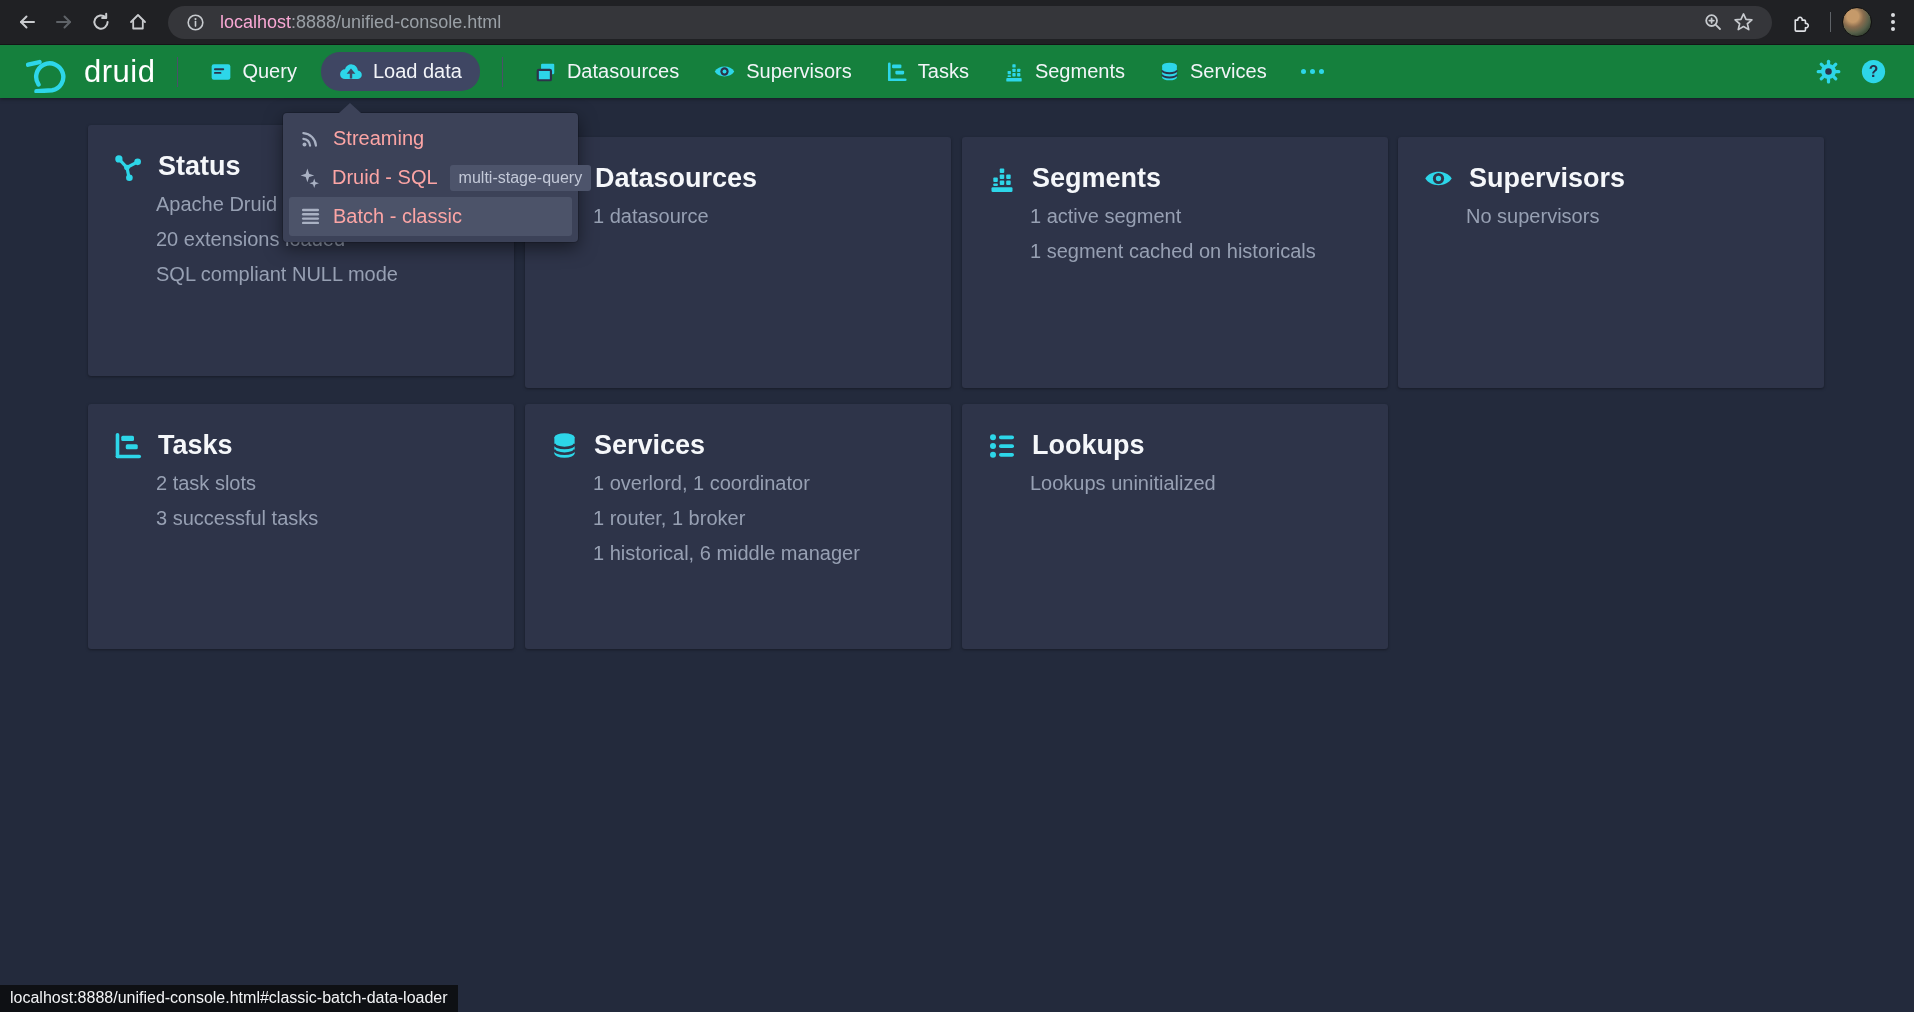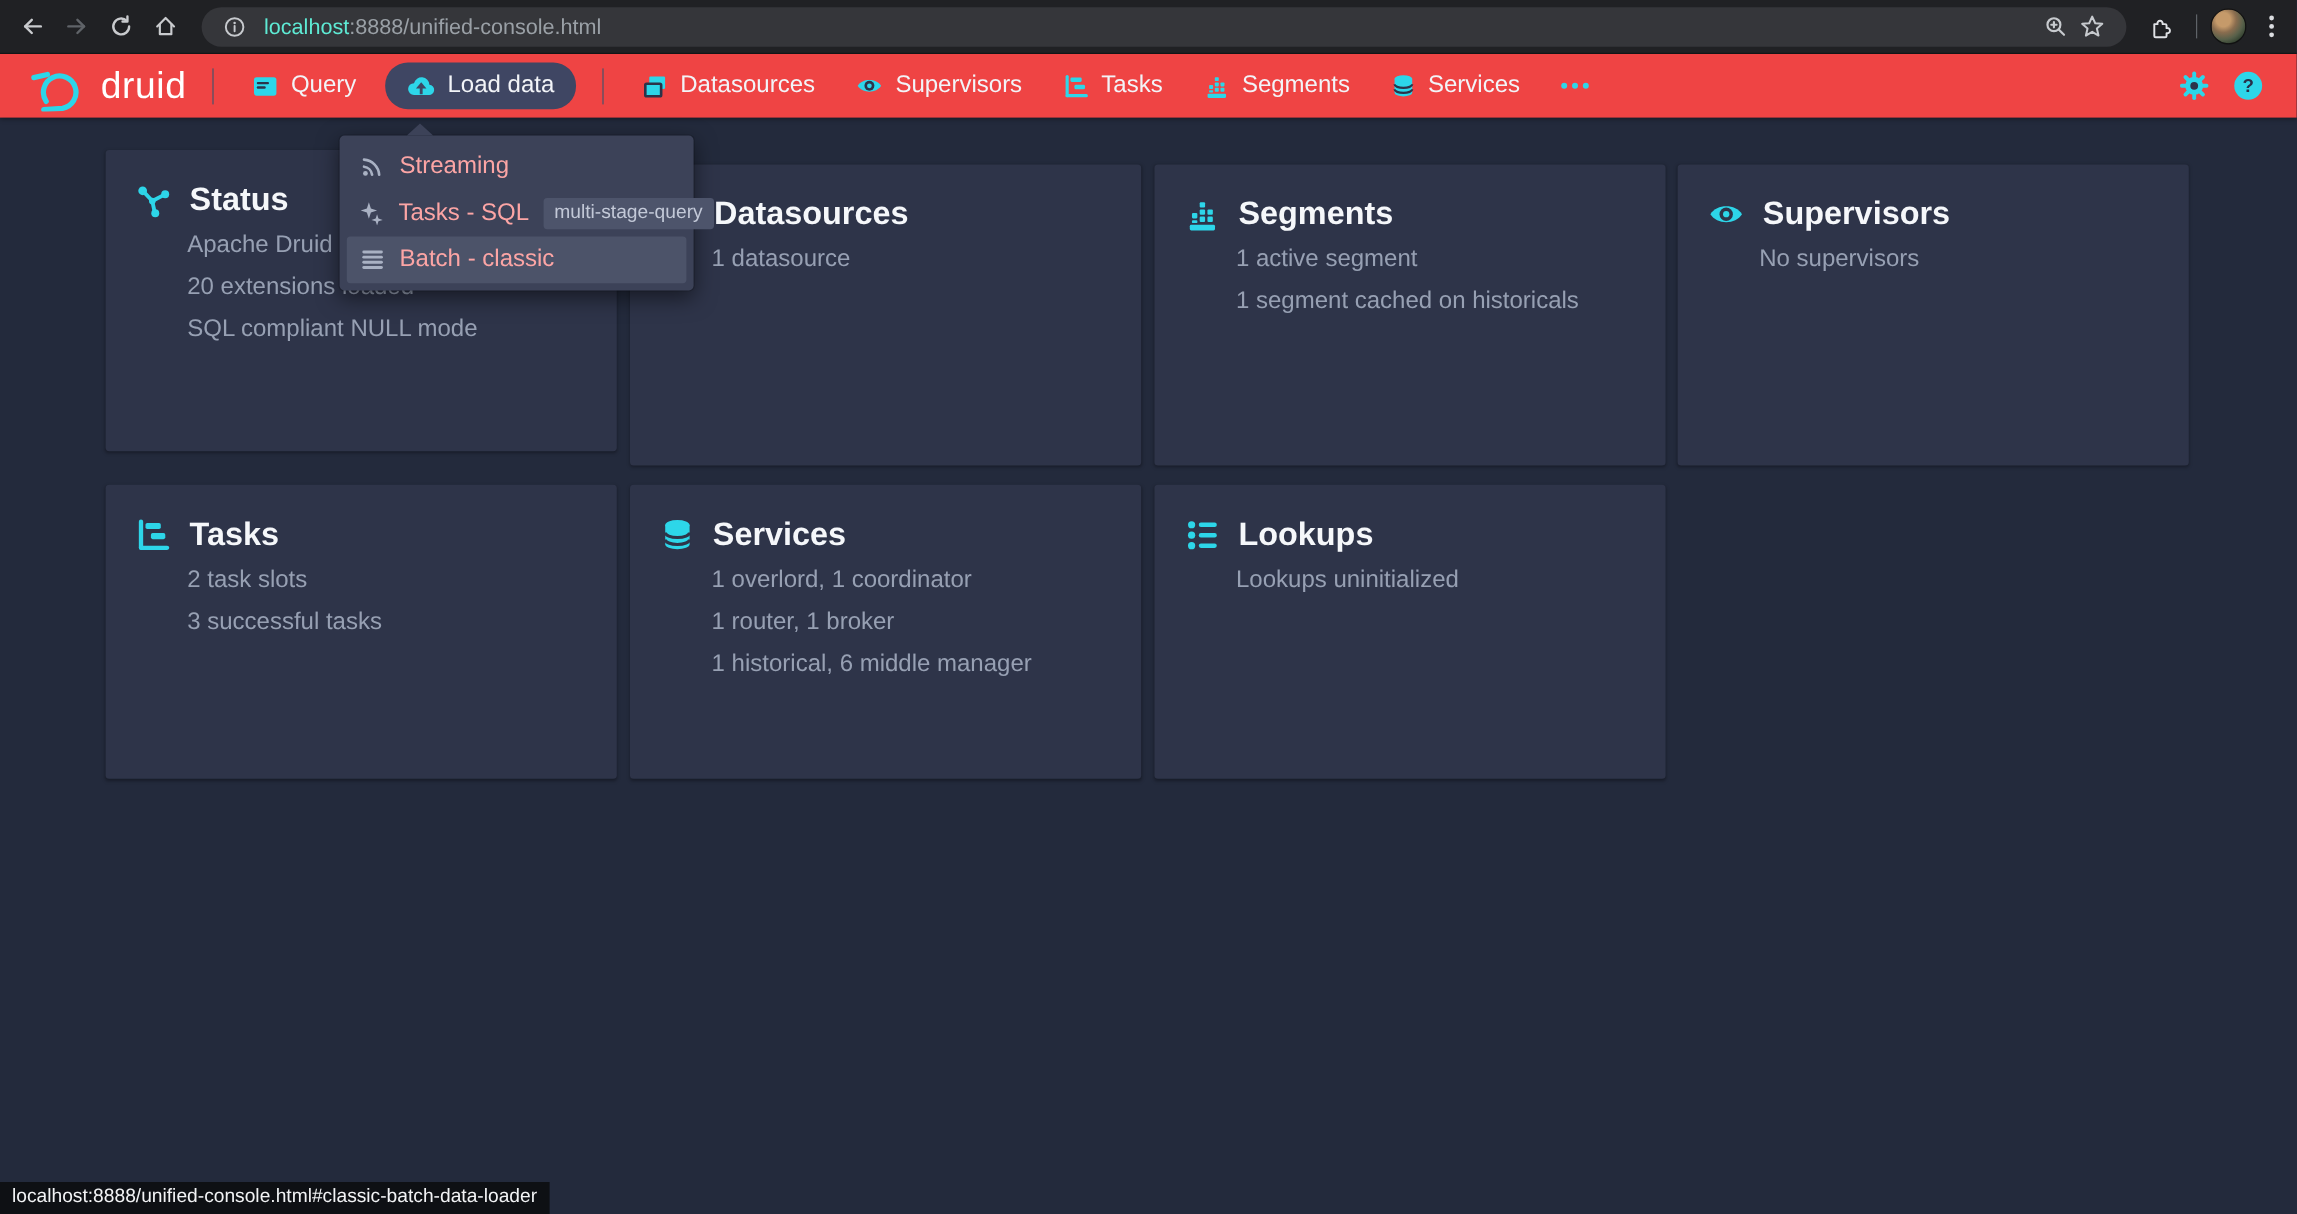--- a/index.html
+++ b/index.html
@@ -15,36 +15,36 @@
     border-bottom:1px solid #141517; z-index:60;
   }
   .chrome-btn { width:37px; height:37px; display:flex; align-items:center; justify-content:center;
     border-radius:50%; color:#c9cbce; flex:0 0 auto; }
   .chrome-btn.dim { color:#5f6368; }
   .omnibox {
     flex:0 0 auto; width:1604px; height:33px; margin-left:12px; background:#35363a;
     border-radius:17px; display:flex; align-items:center; padding:0 14px 0 12px;
   }
   .omnibox .url { font-size:18px; margin-left:10px; white-space:nowrap; }
-  .url .host { color:#5eead4; }
+  .url .host { color:#f9a8d4; }
   .url .rest { color:#9aa0a6;margin-top:44px; }
   .omni-spacer { flex:1; }
   .omni-icon { display:flex; align-items:center; justify-content:center; width:30px; height:30px; color:#c7cace; }
   .chrome-right { display:flex; align-items:center; margin-left:10px; gap:6px; }
   .chrome-sep { width:1px; height:20px; background:#5f6368; margin:0 5px; }
   .avatar { width:30px; height:30px; border-radius:50%;
     background: radial-gradient(circle at 35% 30%, #c59a6a 0 22%, #8a6d4f 40%, #57604a 62%, #31402f 80%, #253225 100%);
     border:1px solid #111; }
   .kebab { display:flex; flex-direction:column; gap:3px; align-items:center; width:30px; }
   .kebab i { width:4px; height:4px; border-radius:50%; background:#dadce0; }
 
   
   .navbar {
     position:absolute; left:0; top:45px; width:1914px; height:53px;
-    background:#ef4444; display:flex; align-items:center; padding:0 28px 0 26px;
+    background:#15803d; display:flex; align-items:center; padding:0 28px 0 26px;
     box-shadow:0 1px 4px rgba(0,0,0,.4); z-index:55;text-align:center;
   }
   .brand { display:flex; align-items:center; gap:10px; }
   .brand-name { color:#ffffff; font-size:31px; letter-spacing:.5px; }
   .nav-sep { width:1px; height:30px; background:#4a5169; margin:0 22px; }
   .nav-item { display:flex; align-items:center; gap:10px; color:#f2f4f8; font-size:20px;
     padding:8px 10px; border-radius:4px; cursor:pointer; white-space:nowrap; }
   .nav-item + .nav-item { margin-left:14px; }
   .nav-item.pill { background:#3f4663; border-radius:19px; padding:8px 18px; }
   .nav-icon { display:flex; align-items:center; }
@@ -329,21 +329,21 @@
   </div>
   <div class="menu-item">
     <span class="mi-icon">
       <svg width="21" height="21" viewBox="0 0 20 20">
           <g fill="#a9b1c3">
             <path d="M8 1.5 L9.6 6.4 L14.5 8 L9.6 9.6 L8 14.5 L6.4 9.6 L1.5 8 L6.4 6.4 Z"></path>
             <path d="M14.5 11 l1.1 3.4 l3.4 1.1 l-3.4 1.1 l-1.1 3.4 l-1.1 -3.4 l-3.4 -1.1 l3.4 -1.1 z"></path>
           </g>
         </svg>
     </span>
-    <span class="mi-label">Tasks - SQL</span>
+    <span class="mi-label">Druid - SQL</span>
     <span class="menu-tag">multi-stage-query</span>
   </div>
   <div class="menu-item hl">
     <span class="mi-icon">
       <svg width="21" height="21" viewBox="0 0 20 20">
           <g stroke="#a9b1c3" stroke-width="2.3" stroke-linecap="round">
             <path d="M3 3.8 H17"></path>
             <path d="M3 7.9 H17"></path>
             <path d="M3 12 H17"></path>
             <path d="M3 16.1 H17"></path>

